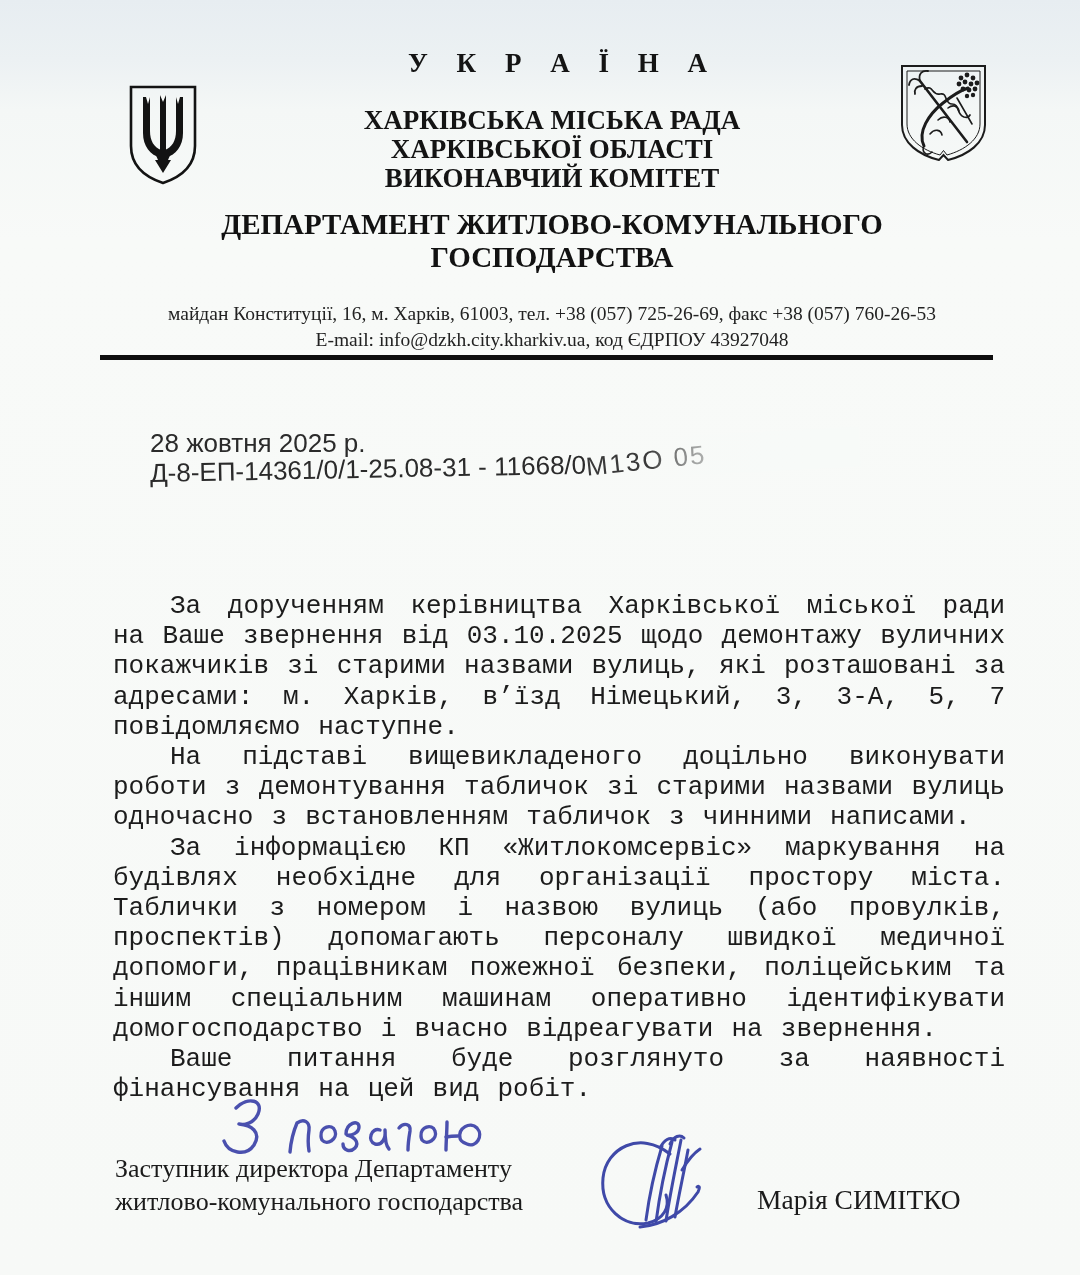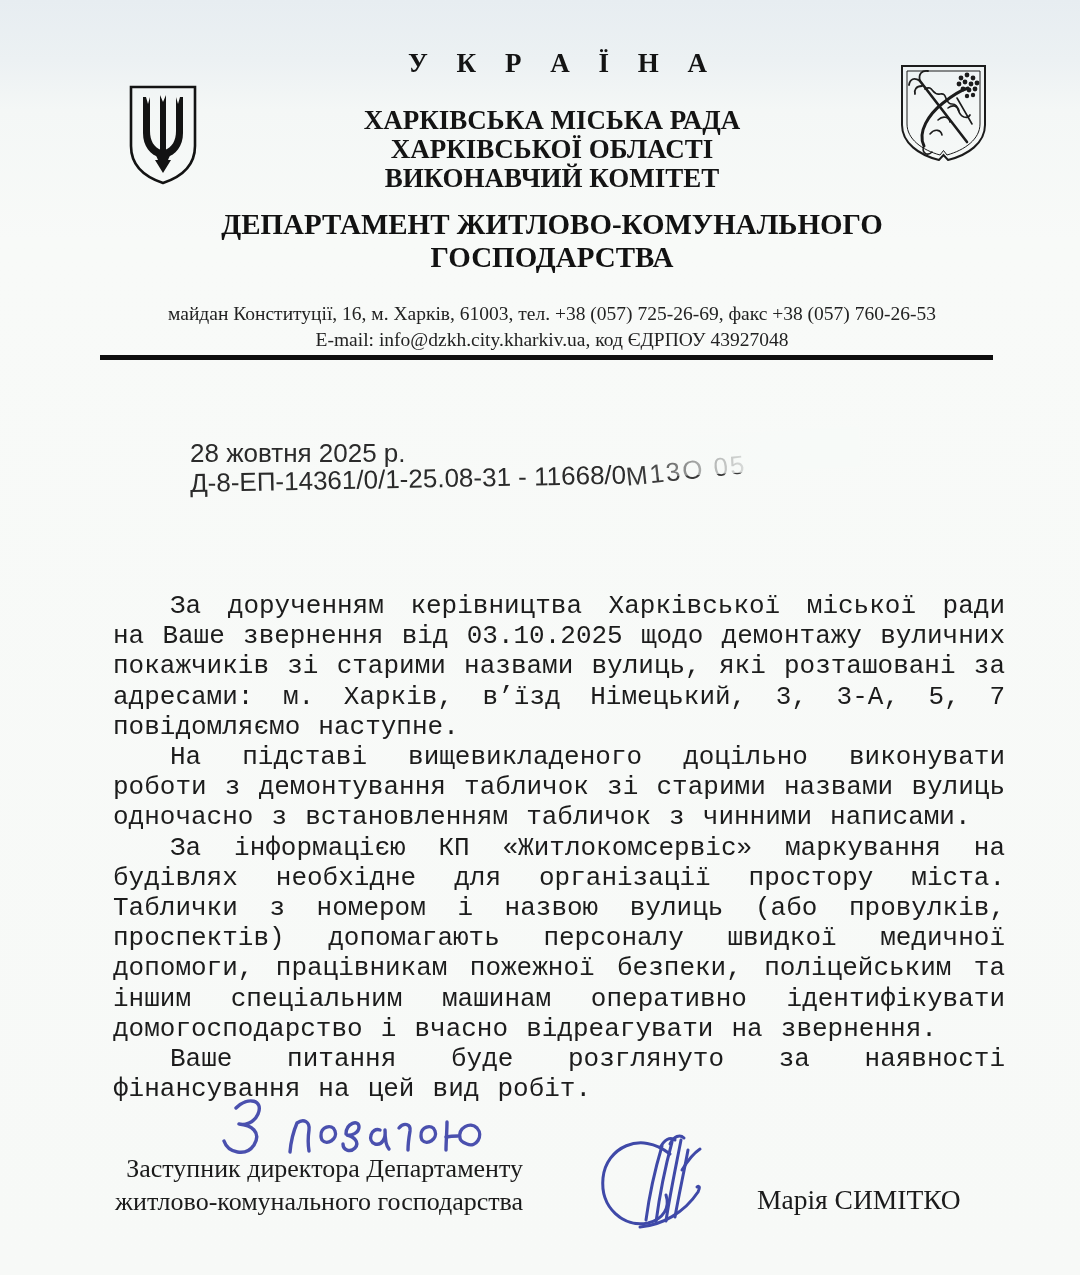--- a/index.html
+++ b/index.html
@@ -11,34 +11,34 @@
     color:#1d1d1d;
     overflow:hidden;
   }
   .abs{position:absolute;}
   .center-col{left:12px;width:1080px;text-align:center;}
   .country{top:48px;font-size:27px;font-weight:bold;letter-spacing:11px;margin-left:11px;color:#141414;}
   .org{top:106px;font-size:27px;font-weight:bold;line-height:29px;color:#141414;}
   .dept{top:208px;font-size:29px;font-weight:bold;line-height:33px;color:#121212;}
   .contact{top:301px;font-size:19.5px;line-height:26px;color:#222;}
   .rule{left:100px;top:355px;width:893px;height:5px;background:#0e0e0e;}
-  .dateblock{left:150px;top:438px;font-family:"Liberation Sans","DejaVu Sans",sans-serif;
-    font-size:26px;line-height:30px;color:#2b2b2b;margin-left:40px;}
+  .dateblock{left:150px;top:428px;font-family:"Liberation Sans","DejaVu Sans",sans-serif;
+    font-size:26px;line-height:30px;color:#2b2b2b;}
   .refline{transform:rotate(-1.1deg);transform-origin:left center;white-space:nowrap;}
   .ref-obscured{display:inline-block;transform:rotate(-5deg) translateY(-3px);letter-spacing:2px;color:#3a3a3a;}
   .whiteout{left:650px;top:432px;width:210px;height:40px;
     background:linear-gradient(97deg,rgba(247,250,248,0) 0%,rgba(247,250,248,0.55) 22%,rgba(247,250,248,0.95) 55%,#f7faf8 80%);
     transform:rotate(-3deg);}
   .body-text{left:113px;top:591px;width:892px;}
   .body-text p{
     margin:0;font-size:26px;line-height:30.2px;text-align:justify;
     text-indent:57px;word-spacing:2.5px;color:#1c1c1c;font-family:Liberation Mono, monospace;
   }
   .closing-svg{left:196px;top:1090px;}
-  .position{left:115px;top:1152px;font-size:26px;line-height:33px;color:#1b1b1b;text-align:right;}
+  .position{left:115px;top:1152px;font-size:26px;line-height:33px;color:#1b1b1b;}
   .sig-svg{left:590px;top:1128px;}
   .signer{left:757px;top:1184px;font-size:27.5px;color:#1b1b1b;text-align:center;}
   .emblem-left{left:127px;top:84px;}
   .emblem-right{left:897px;top:62px;}
   svg{display:block;}
 </style>
 </head>
 <body>
 
 <div class="page">

